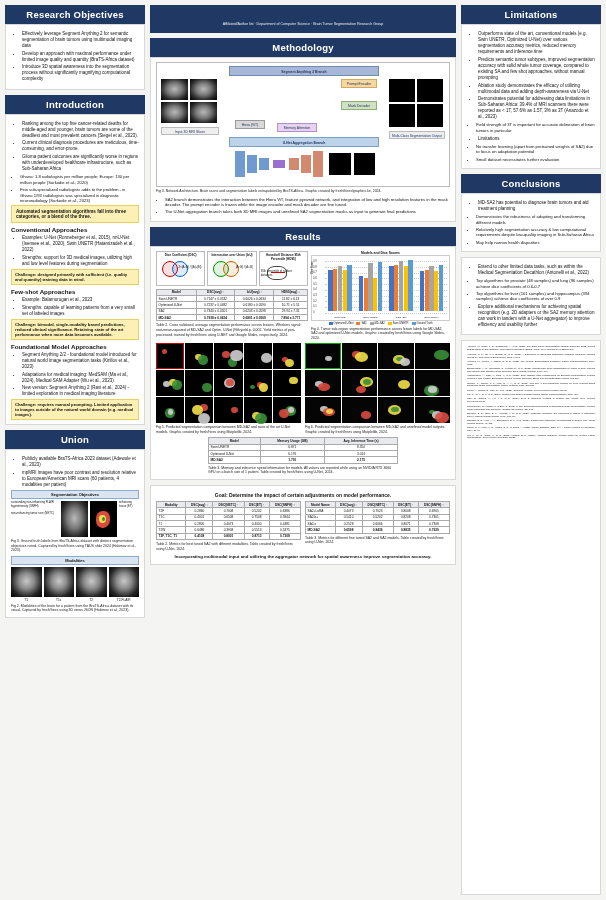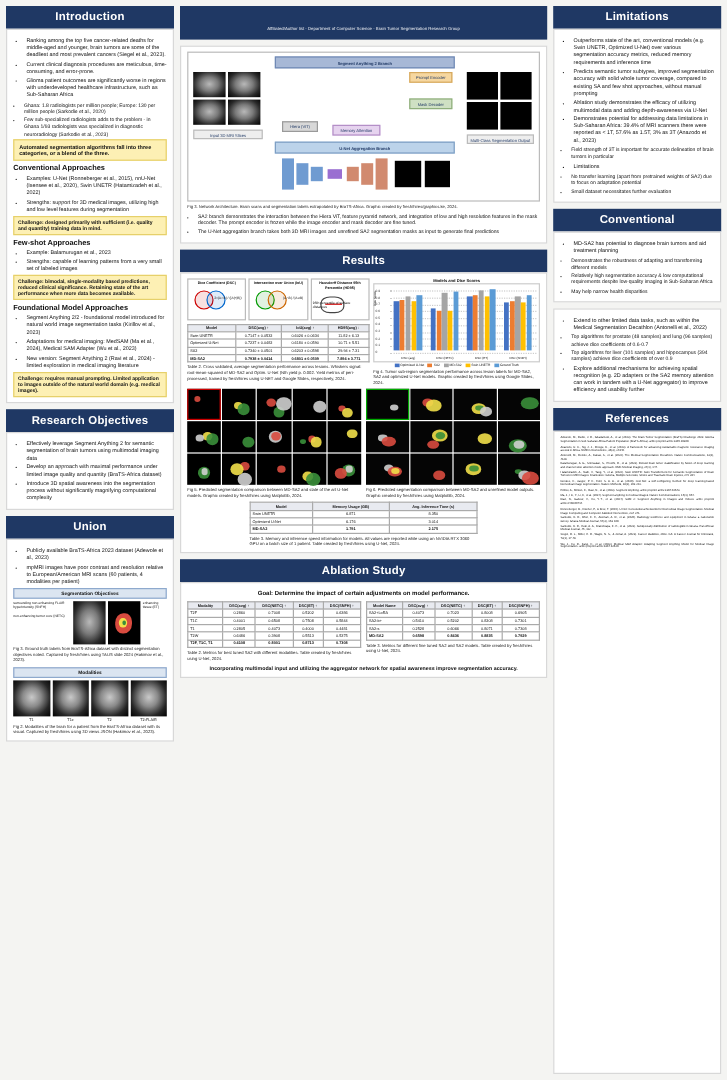--- a/index.html
+++ b/index.html
@@ -115,20 +115,31 @@
   .note { font-size: 4.4px; font-weight: bold; text-align: center; margin-top: 3px; line-height: 1.3;}
 </style>
 </head>
 <body>
 
 <div class="poster">
 
   <div class="col col-left">
 
     <div>
+      <div class="secthead">Research Objectives</div>
+      <div class="card">
+        <ul>
+          <li>Effectively leverage Segment Anything 2 for semantic segmentation of brain tumors using multimodal imaging data</li>
+          <li>Develop an approach with maximal performance under limited image quality and quantity (BraTS-Africa dataset)</li>
+          <li>Introduce 3D spatial awareness into the segmentation process without significantly magnifying computational complexity</li>
+        </ul>
+      </div>
+    </div>
+
+    <div>
       <div class="secthead">Introduction</div>
       <div class="card">
         <ul>
           <li>Ranking among the top five cancer-related deaths for middle-aged and younger, brain tumors are some of the deadliest and most prevalent cancers (Siegel et al., 2023).</li>
           <li>Current clinical diagnosis procedures are meticulous, time-consuming, and error-prone.</li>
           <li>Glioma patient outcomes are significantly worse in regions with underdeveloped healthcare infrastructure, such as Sub-Saharan Africa</li>
         </ul>
         <ul class="tight">
           <li class="sub">Ghana: 1.8 radiologists per million people; Europe: 130 per million people (Sarkodie et al., 2020)</li>
           <li class="sub">Few sub-specialized radiologists adds to the problem - in Ghana 1/93 radiologists was specialized in diagnostic neuroradiology (Sarkodie et al., 2023)</li>
@@ -149,31 +160,20 @@
         </ul>
         <div class="challenge">Challenge: bimodal, single-modality based predictions, reduced clinical significance. Retaining state of the art performance when more data becomes available.</div>
 
         <div class="subhead">Foundational Model Approaches</div>
         <ul>
           <li>Segment Anything 2/2 - foundational model introduced for natural world image segmentation tasks (Kirillov et al., 2023)</li>
           <li>Adaptations for medical imaging: MedSAM (Ma et al., 2024), Medical SAM Adapter (Wu et al., 2023)</li>
           <li>New version: Segment Anything 2 (Ravi et al., 2024) - limited exploration in medical imaging literature</li>
         </ul>
         <div class="challenge">Challenge: requires manual prompting. Limited application to images outside of the natural world domain (e.g. medical images).</div>
-      </div>
-    </div>
-
-    <div>
-      <div class="secthead">Research Objectives</div>
-      <div class="card">
-        <ul>
-          <li>Effectively leverage Segment Anything 2 for semantic segmentation of brain tumors using multimodal imaging data</li>
-          <li>Develop an approach with maximal performance under limited image quality and quantity (BraTS-Africa dataset)</li>
-          <li>Introduce 3D spatial awareness into the segmentation process without significantly magnifying computational complexity</li>
-        </ul>
       </div>
     </div>
 
     <div>
       <div class="secthead">Union</div>
       <div class="card">
         <ul>
           <li>Publicly available BraTS-Africa 2023 dataset (Adewole et al., 2023)</li>
           <li>mpMRI images have poor contrast and resolution relative to European/American MRI scans (60 patients, 4 modalities per patient)</li>
         </ul>
@@ -221,20 +221,21 @@
     </div>
   </div>
 
   <div class="col col-mid">
 
     <div class="title-card">
       <div class="authors">Affiliated/Author list · Department of Computer Science · Brain Tumor Segmentation Research Group</div>
     </div>
 
     <div>
+      <div class="secthead">Methodology</div>
       <div class="card">
         <div class="arch">
 
           <div class="band" style="left:72px;top:3px;width:150px;height:10px;background:#a7b8d6;border-color:#7089b5;line-height:10px;font-weight:bold;">Segment Anything 2 Branch</div>
           <div class="band" style="left:184px;top:16px;width:36px;height:9px;line-height:9px;background:#f6d7a0;border-color:#d6a95e;">Prompt Encoder</div>
           <div class="band" style="left:184px;top:38px;width:36px;height:9px;line-height:9px;background:#cfe0c3;border-color:#8fae7c;">Mask Decoder</div>
           <div class="band" style="left:120px;top:60px;width:40px;height:9px;line-height:9px;background:#e6d3ef;border-color:#b48fc7;">Memory Attention</div>
           <div class="band" style="left:72px;top:74px;width:150px;height:10px;line-height:10px;font-weight:bold;background:#bcd3ea;border-color:#7d9fc4;">U-Net Aggregation Branch</div>
           <div class="band" style="left:78px;top:57px;width:30px;height:9px;line-height:9px;background:#d8d8d8;border-color:#9a9a9a;">Hiera (ViT)</div>
 
@@ -572,21 +573,20 @@
                 </tr>
               </tbody>
             </table>
             <div class="caption">Table 3. Memory and inference speed information for models. All values are reported while using an NVIDIA RTX 3060 GPU on a batch size of 1 patient. Table created by fresh/hires using U-Net, 2024.</div>
           </div>
         </div>
       </div>
     </div>
 
     <div>
-      <div class="secthead">Ablation Study</div>
       <div class="card">
         <div class="goal center">Goal: Determine the impact of certain adjustments on model performance.</div>
         <div class="abl-tables">
           <div style="flex:1;">
             <table class="tbl">
               <thead>
                 <tr>
                   <th>Modality</th>
                   <th>DSC(avg) ↑</th>
                   <th>DSC(NETC) ↑</th>
@@ -702,21 +702,21 @@
           <li>Limitations</li>
         </ul>
         <ul class="tight">
           <li class="sub">No transfer learning (apart from pretrained weights of SA2) due to focus on adaptation potential</li>
           <li class="sub">Small dataset necessitates further evaluation</li>
         </ul>
       </div>
     </div>
 
     <div>
-      <div class="secthead">Conventional</div>
+      <div class="secthead">Conclusions</div>
       <div class="card">
         <ul>
           <li>MD-SA2 has potential to diagnose brain tumors and aid treatment planning</li>
         </ul>
         <ul class="tight">
           <li class="sub">Demonstrates the robustness of adapting and transforming different models</li>
           <li class="sub">Relatively high segmentation accuracy &amp; low computational requirements despite low-quality imaging in Sub-Saharan Africa</li>
           <li class="sub">May help narrow health disparities</li>
         </ul>
       </div>
@@ -731,21 +731,20 @@
           <li class="sub">Top algorithms for prostate (48 samples) and lung (96 samples) achieve dice coefficients of 0.6-0.7</li>
           <li class="sub">Top algorithms for liver (101 samples) and hippocampus (394 samples) achieve dice coefficients of over 0.9</li>
         </ul>
         <ul>
           <li>Explore additional mechanisms for achieving spatial recognition (e.g. 2D adapters or the SA2 memory attention can work in tandem with a U-Net aggregator) to improve efficiency and usability further</li>
         </ul>
       </div>
     </div>
 
     <div style="flex:1;display:flex;flex-direction:column;">
-      <div class="secthead">References</div>
       <div class="card refs" id="refs" style="flex:1;overflow:hidden;">
           <div>Adewole, M., Rudie, J. D., Gbadamosi, A., et al. (2023). The Brain Tumor Segmentation (BraTS) Challenge 2023: Glioma Segmentation in Sub-Saharan Africa Patient Population (BraTS-Africa). arXiv preprint arXiv:2305.19369.</div>
           <div>Anazodo, U. C., Ng, J. J., Ehiogu, B., et al. (2023). A framework for advancing sustainable magnetic resonance imaging access in Africa. NMR in Biomedicine, 36(3), e4846.</div>
           <div>Antonelli, M., Reinke, A., Bakas, S., et al. (2022). The Medical Segmentation Decathlon. Nature Communications, 13(1), 4128.</div>
           <div>Balamurugan, A. G., Srinivasan, S., Preethi, D., et al. (2023). Robust brain tumor classification by fusion of deep learning and channel-wise attention mode approach. BMC Medical Imaging, 24(1), 147.</div>
           <div>Hatamizadeh, A., Nath, V., Tang, Y., et al. (2022). Swin UNETR: Swin Transformers for Semantic Segmentation of Brain Tumors in MRI Images. Brainlesion: Glioma, Multiple Sclerosis, Stroke and Traumatic Brain Injuries, 272-284.</div>
           <div>Isensee, F., Jaeger, P. F., Kohl, S. A. A., et al. (2020). nnU-Net: a self-configuring method for deep learning-based biomedical image segmentation. Nature Methods, 18(2), 203-211.</div>
           <div>Kirillov, A., Mintun, E., Ravi, N., et al. (2023). Segment Anything. arXiv preprint arXiv:2304.02643.</div>
           <div>Ma, J., He, Y., Li, F., et al. (2024). Segment anything in medical images. Nature Communications, 15(1), 654.</div>
           <div>Ravi, N., Gabeur, V., Hu, Y.-T., et al. (2024). SAM 2: Segment Anything in Images and Videos. arXiv preprint arXiv:2408.00714.</div>

